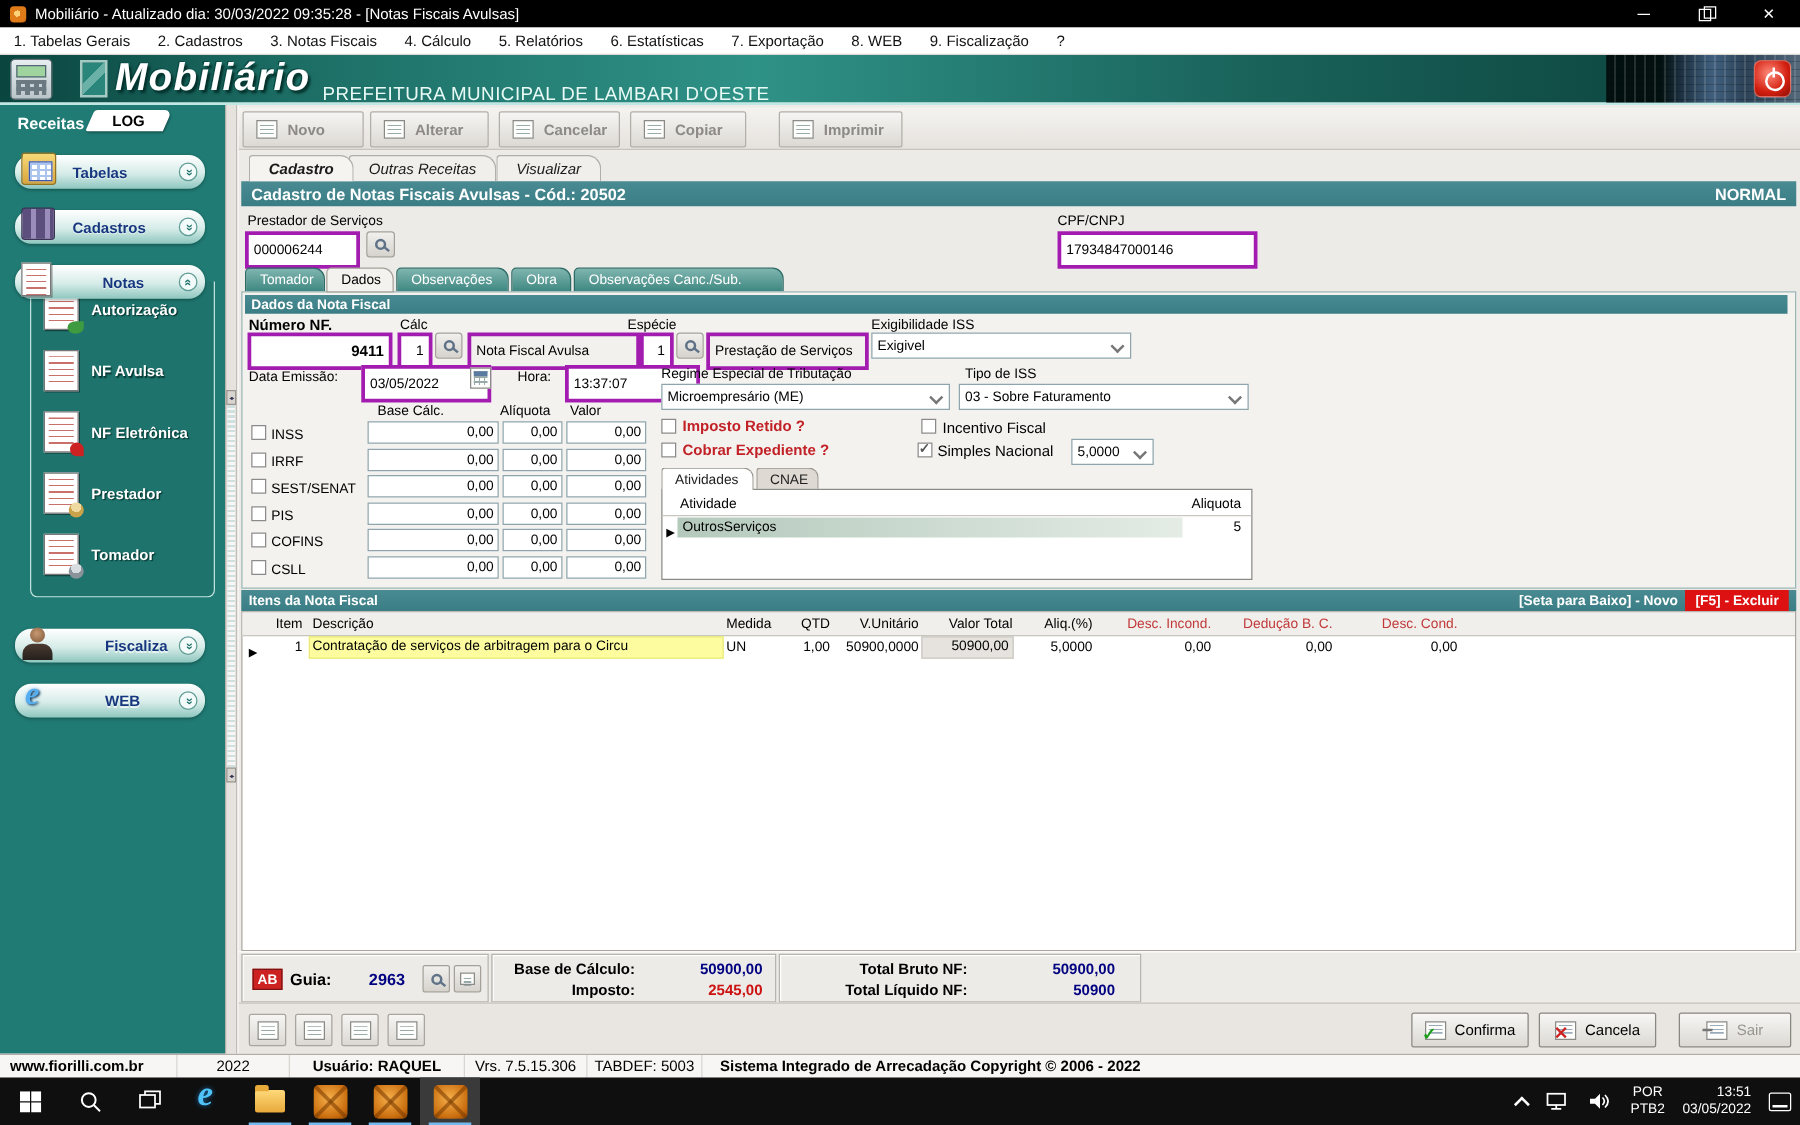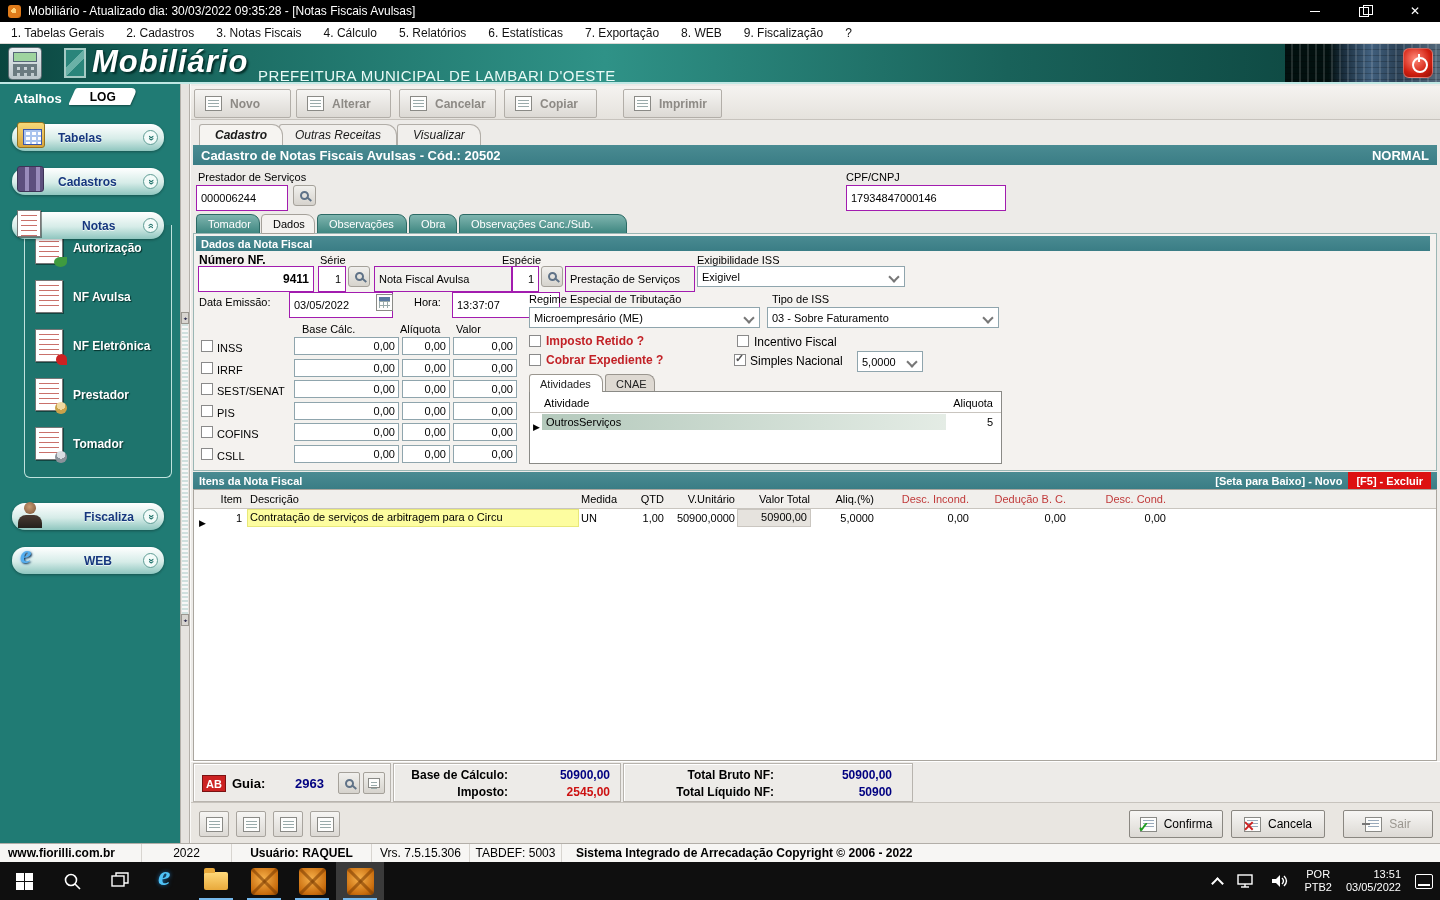--- a/index.html
+++ b/index.html
@@ -84,21 +84,21 @@
   
   .ptab{position:absolute;top:40px;height:21px;background:#f1efec;border:1px solid #b2aea8;border-bottom:none;border-radius:3px 11px 0 0;display:flex;align-items:center;padding:0 15px;font-size:12px;font-style:italic;color:#1a1a1a}
   .ptab.active{font-weight:bold;background:#f6f4f1;z-index:2}
 
   
   .tealbar{background:linear-gradient(180deg,#4a8b92,#3a7d85);color:#fff;font-weight:bold;display:flex;align-items:center}
   #form-header{position:absolute;left:2px;top:61px;width:1244px;height:20px;font-size:13px;justify-content:space-between;padding:0 8px}
 
   
   .lab{position:absolute;font-size:11px;color:#000;white-space:nowrap}
-  .field{position:absolute;background:#fff;border:1px solid #a21caf;font-size:11px;display:flex;align-items:center;padding:12px 4px;height:21px;color:#000;white-space:nowrap;overflow:hidden}
+  .field{position:absolute;background:#fff;border:3px solid #a21caf;font-size:11px;display:flex;align-items:center;padding:12px 4px;height:21px;color:#000;white-space:nowrap;overflow:hidden}
   .field.num{justify-content:flex-end}
   .mag-btn{position:absolute;height:21px;background:linear-gradient(180deg,#f1f0ed,#d6d3cd);border:1px solid #a5a19a;border-radius:3px;display:flex;align-items:center;justify-content:center}
   .lens{width:9px;height:9px;border:2px solid #5f7287;border-radius:50%;position:relative}
   .lens::after{content:"";position:absolute;width:6px;height:2px;background:#5f7287;transform:rotate(40deg);right:-5px;bottom:-2px}
 
   
   .dtab{position:absolute;top:130px;height:20px;display:flex;align-items:center;padding:0 11px;font-size:11px;color:#fff;background:linear-gradient(180deg,#7fb5af,#3f8781);border:1px solid #2c6a65;border-radius:4px 9px 0 0;white-space:nowrap}
   .dtab.active{background:#f4f2ef;color:#000;border-color:#a5a19a;font-weight:normal;z-index:2}
 
   
@@ -210,21 +210,21 @@
   <div class="a" id="logoband">
     <div class="a buildings"></div>
     <div class="a calc-ico"></div>
     <div class="a brand-emblem"></div>
     <div class="a brand-name">Mobiliário</div>
     <div class="a brand-sub">PREFEITURA MUNICIPAL DE LAMBARI D'OESTE</div>
     <div class="a power-btn"></div>
   </div>
 
   <div class="a" id="sidebar">
-    <div class="a sb-atalhos">Atalhos</div>
+    <div class="a sb-atalhos">Receitas</div>
     <div class="a sb-log">
         <span>LOG</span>
       </div>
 
     <div class="pill" style="top:40px">
       <span class="pill-ico ico-tabelas"></span>
       <span class="plabel">Tabelas</span>
       <span class="chev"></span>
     </div>
     <div class="pill" style="top:84px">
@@ -325,21 +325,21 @@
     <div class="dtab" style="left:5px;width:64px">Tomador</div>
     <div class="dtab active" style="left:70px;width:54px">Dados</div>
     <div class="dtab" style="left:126px;width:90px">Observações</div>
     <div class="dtab" style="left:218px;width:48px">Obra</div>
     <div class="dtab" style="left:268px;width:168px">Observações Canc./Sub.</div>
 
     <div id="dados-panel">
       <div class="tealbar" id="dados-title">Dados da Nota Fiscal</div>
 
       <span class="lab blab" style="left:5px;top:19px">Número NF.</span>
-      <span class="lab" style="left:126px;top:20px">Série</span>
+      <span class="lab" style="left:126px;top:20px">Cálc</span>
       <span class="lab" style="left:308px;top:20px">Espécie</span>
       <span class="lab" style="left:503px;top:20px">Exigibilidade ISS</span>
 
       <div class="field num" style="left:4px;top:32px;width:116px;font-weight:bold;font-size:12px">9411</div>
       <div class="field num" style="left:124px;top:32px;width:28px">1</div>
       <div class="mag-btn" style="left:154px;top:32px;width:22px">
           <span class="lens"></span>
         </div>
       <div class="field" style="left:180px;top:32px;width:138px;background:#f2f1ee">Nota Fiscal Avulsa</div>
       <div class="field num" style="left:318px;top:32px;width:27px">1</div>

